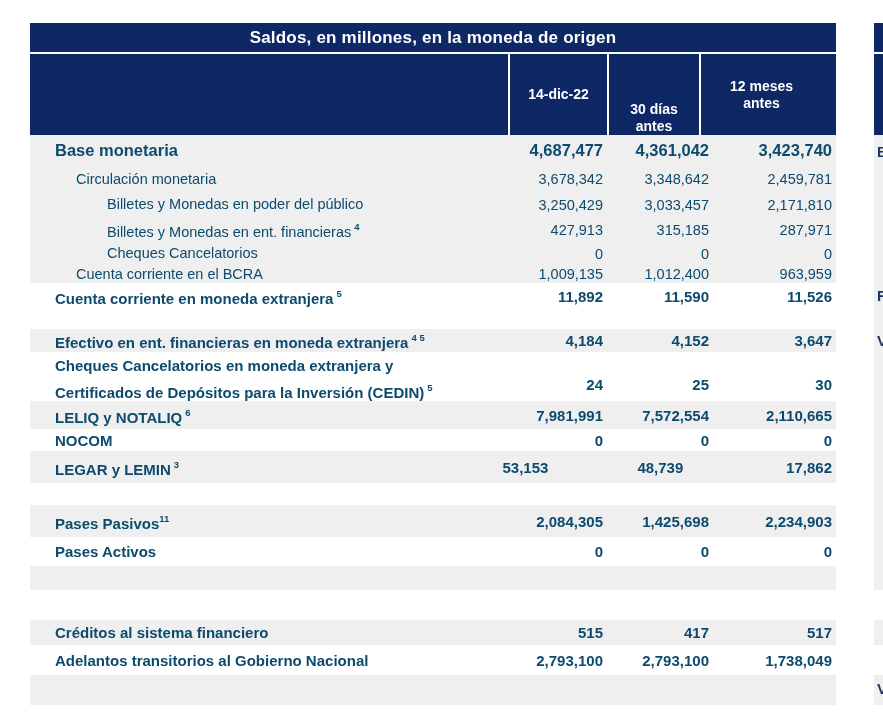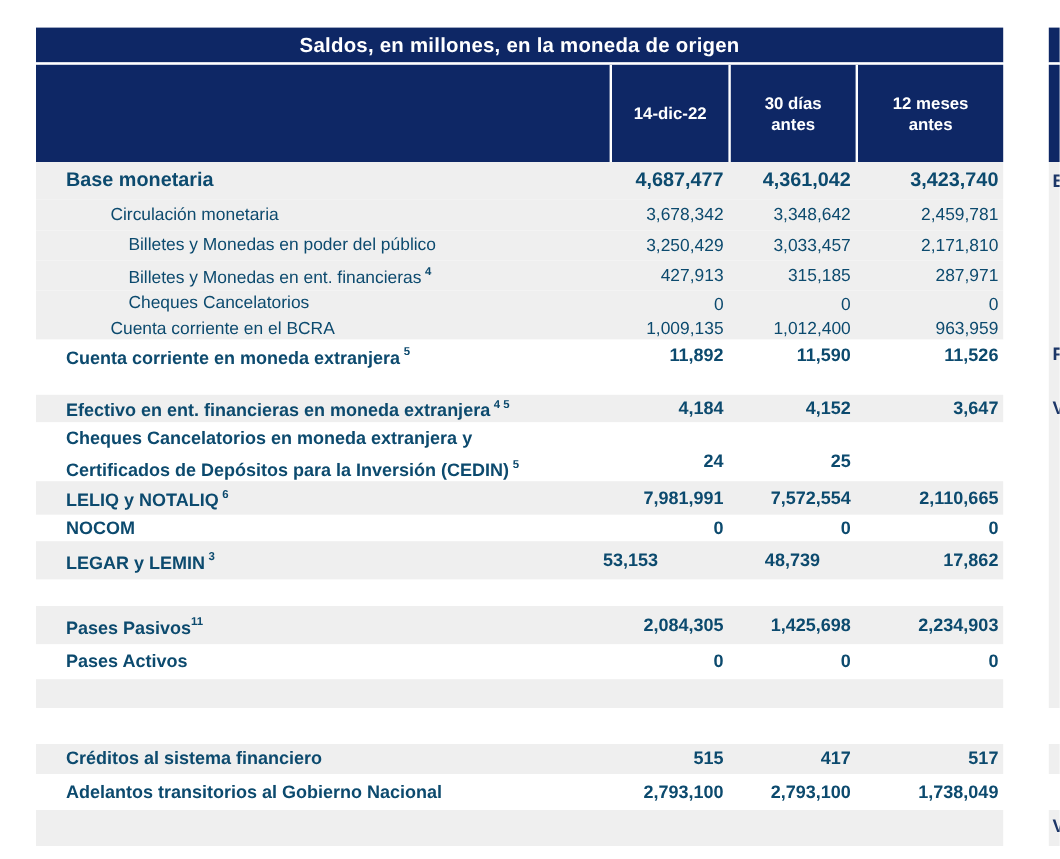--- a/index.html
+++ b/index.html
@@ -10,33 +10,33 @@
   .main-table { position: absolute; left: 30px; top: 23px; width: 806px; }
   .title-bar { height: 29px; background: #0E2765; color: #fff; font-weight: bold;
                font-size: 17px; display: flex; align-items: center; justify-content: center;
                letter-spacing: 0.2px; }
   .hline { height: 2px; background: #ffffff; }
   .col-band { height: 81px; background: #0E2765; display: flex; }
   .col-band .label-spacer { width: 478px; }
   .colh { display: flex; align-items: center; justify-content: center; color: #fff;
           font-weight: bold; font-size: 14px; border-left: 2px solid #fff; text-align: center; }
   .colh.c1 { width: 99px; }
-  .colh.c2 { width: 106px; }
+  .colh.c2 { width: 92px; align-items: flex-end; }
   .colh.c3 { width: 123px; }
   .colh .inner { max-width: 66px; line-height: 17px; }
 
   
   .row { display: flex; color: #0c4a6e; font-size: 14.5px; }
   .row.bg-gray { background: #EFEFEF; }
   .row.bg-white { background: #ffffff; }
   .row.bold { font-weight: bold; font-size: 15px; }
   .row.lg { font-size: 16.5px; }
   .cell.label { width: 478px; display: flex; flex-direction: column; justify-content: center; }
   .indent-0 { padding-left: 25px; }
-  .indent-1 { padding-left: 62px; }
+  .indent-1 { padding-left: 46px; }
   .indent-2 { padding-left: 77px; }
   .cell.val { display: flex; align-items: center; justify-content: flex-end; padding-right: 4px; }
   .row > .val:nth-child(2) { width: 99px; }
   .row > .val:nth-child(3) { width: 106px; }
   .row > .val:nth-child(4) { width: 123px; }
   .row.two-line .label { justify-content: flex-start; padding-top: 2px; }
   .row.two-line .val { align-items: flex-end; padding-bottom: 8px; }
   .lab-line { line-height: 23px; white-space: nowrap; }
   sup.fnote { font-size: 9.5px; position: relative; top: -1px; margin-left: 3px; font-weight: bold; }
   sup.fnote.tight { margin-left: 0; }
@@ -144,20 +144,21 @@
           <div class="cell val">4,152</div>
           <div class="cell val">3,647</div>
         </div>
         <div class="row bg-white bold two-line" style="height: 49px;">
           <div class="cell label indent-0">
             <div class="lab-line">Cheques Cancelatorios en moneda extranjera y</div>
             <div class="lab-line">Certificados de Depósitos para la Inversión (CEDIN)<sup class="fnote">5</sup></div>
           </div>
           <div class="cell val">24</div>
           <div class="cell val">25</div>
+          <div class="cell val">30</div>
         </div>
         <div class="row bg-gray bold" style="height: 28px;">
           <div class="cell label indent-0">
             <div class="lab-line">LELIQ y NOTALIQ<sup class="fnote">6</sup></div>
           </div>
           <div class="cell val">7,981,991</div>
           <div class="cell val">7,572,554</div>
           <div class="cell val">2,110,665</div>
         </div>
         <div class="row bg-white bold" style="height: 22px;">

